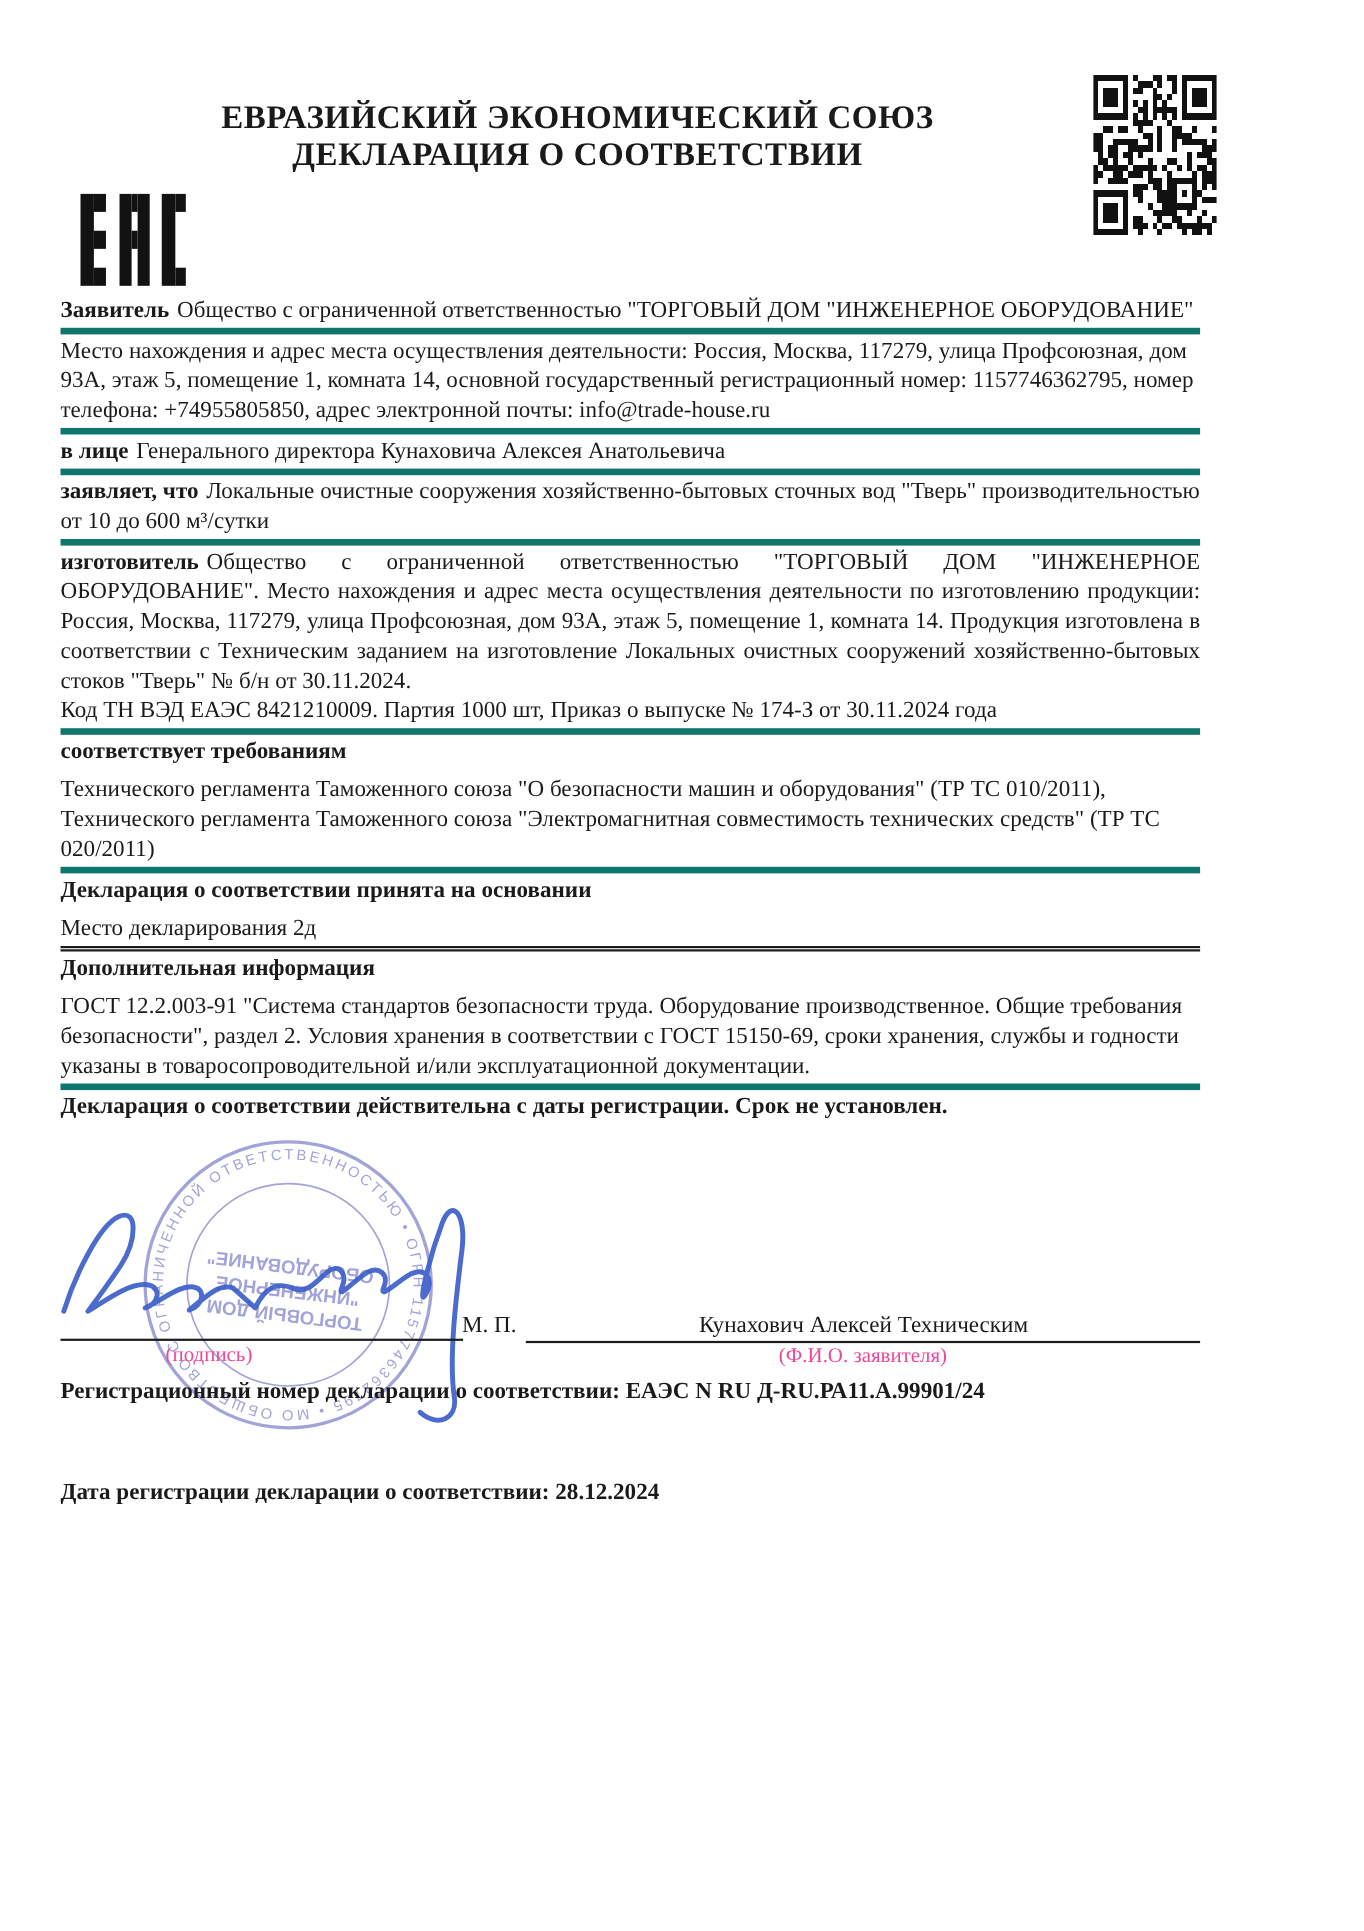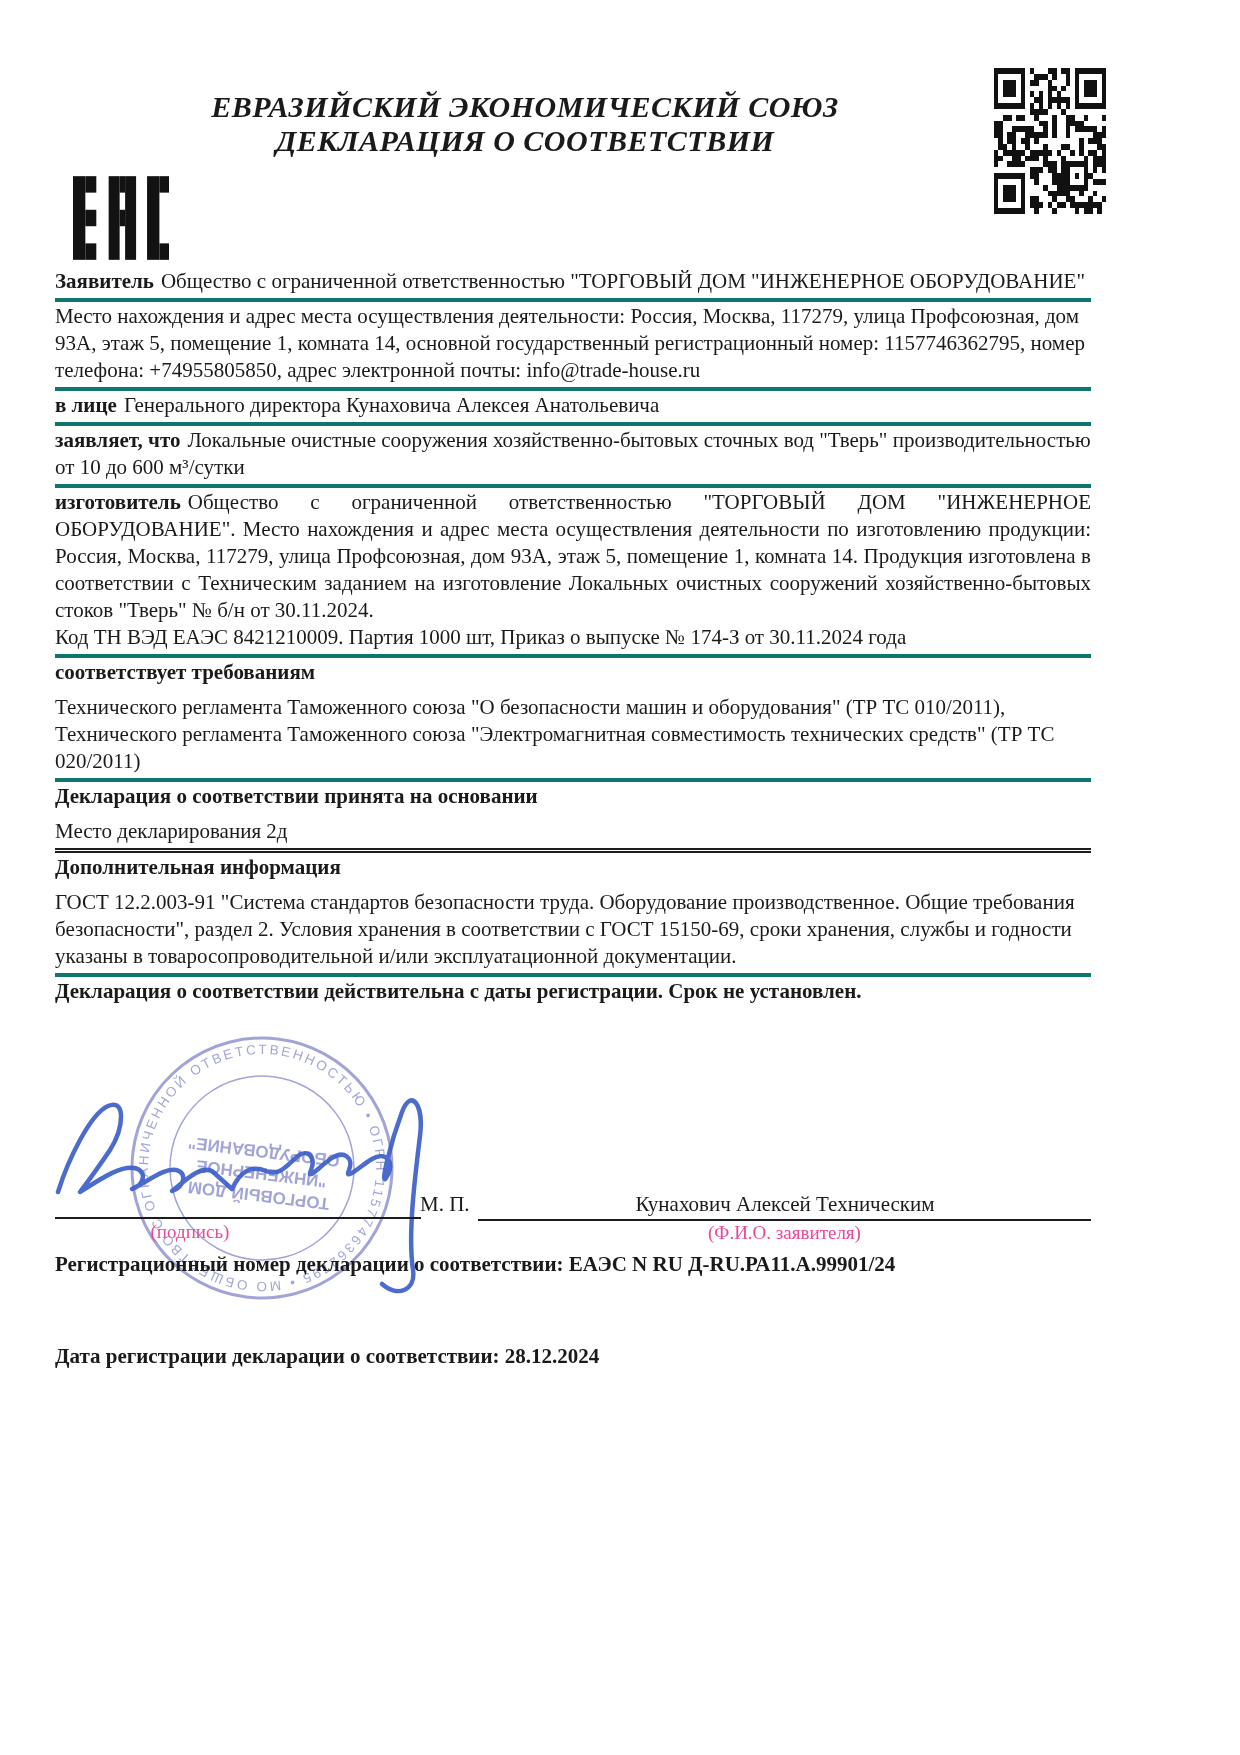--- a/index.html
+++ b/index.html
@@ -3,25 +3,25 @@
 <meta charset="utf-8">
 <style>
   html,body{margin:0;padding:0;}
   body{
     width:1240px;height:1755px;background:#ffffff;position:relative;
     font-family:"Liberation Serif","DejaVu Serif",serif;color:#1a1a1a;
     -webkit-font-smoothing:antialiased;overflow:hidden;
   }
   .page{position:absolute;inset:0;}
   .title-block{position:absolute;left:55px;top:90px;width:940px;text-align:center;}
-  .title-line{font-weight:700;font-size:30px;line-height:34px;letter-spacing:.5px;font-style:italic;}
+  .title-line{font-weight:700;font-size:30px;line-height:34px;letter-spacing:.5px;}
   .eac-logo{position:absolute;left:73px;top:176px;}
   .qr{position:absolute;left:994px;top:68px;}
   .content{position:absolute;left:55px;top:268px;width:1036px;font-size:21px;line-height:27px;}
-  .sec{border-bottom:4px solid #0f766e;padding-bottom:3px;margin-bottom:1px;}
+  .sec{border-bottom:6px solid #0f766e;padding-bottom:3px;margin-bottom:1px;}
   .sec.dbl{border-bottom:5px double #1c1c1c;font-family:Liberation Serif, serif;}
   .sec.nb{border-bottom:none;}
   .lead{font-weight:700;margin-right:7px;}
   .just{text-align:justify;}
   .hd{font-weight:700;margin-bottom:8px;}
   .boldline{font-weight:700;}
   .sig-zone{position:absolute;left:0;top:0;}
   .sig-line{position:absolute;height:2px;background:#1c1c1c;}
   .sig-caption{position:absolute;font-size:19px;color:#ec4899;text-align:center;}
   .mp{position:absolute;left:420px;top:1192px;font-size:21px;}

